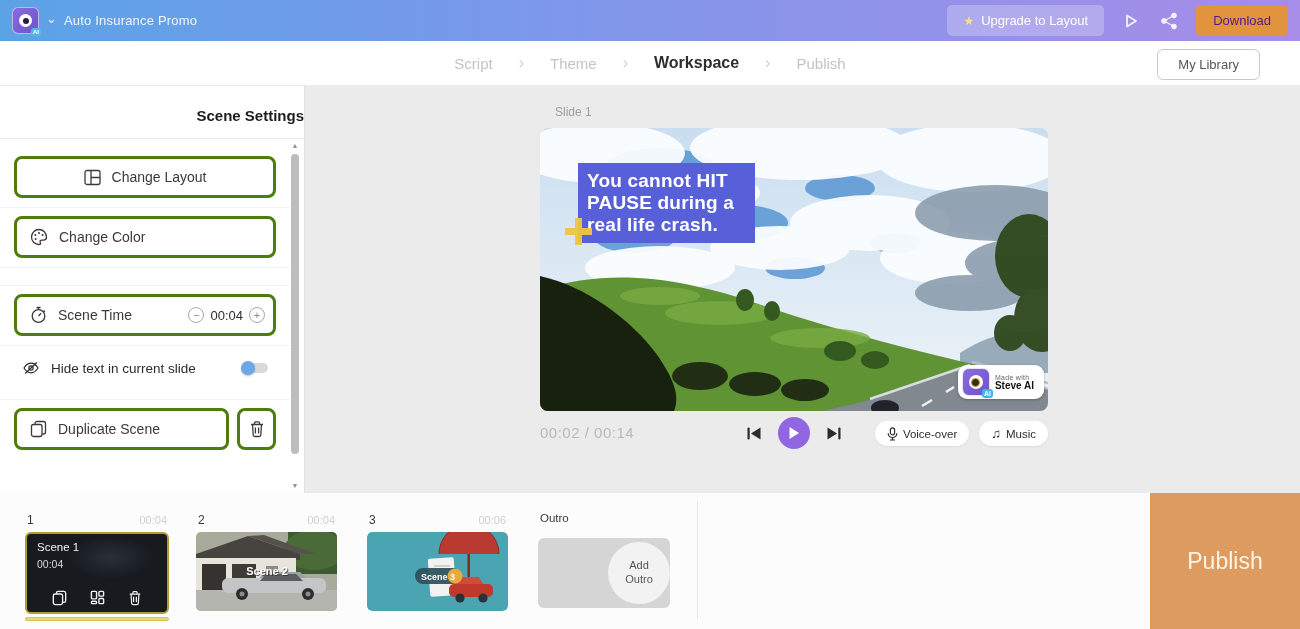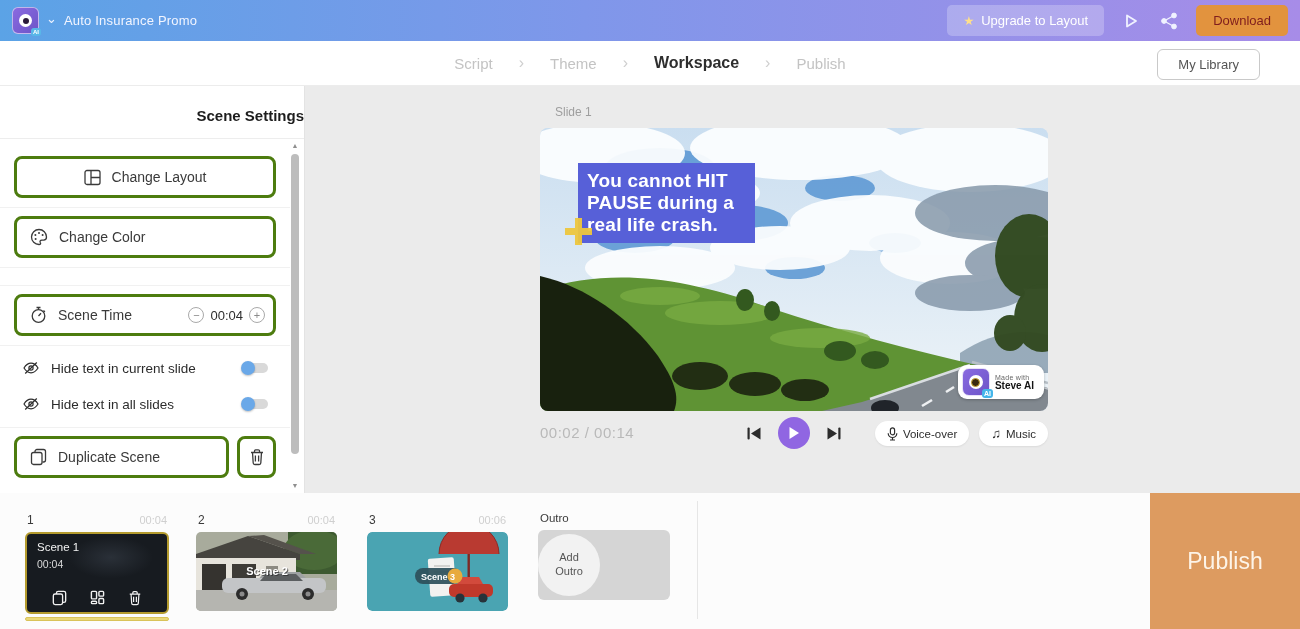--- a/index.html
+++ b/index.html
@@ -18,21 +18,21 @@
   .logo-lens::after { content:""; width:6px; height:6px; border-radius:50%; background:#2b1a3a; }
   .logo-ai { position:absolute; right:-3px; bottom:-3px; background:#59b7e8; color:#fff; font-size:6px; font-weight:bold;
     border-radius:3px; padding:1px 2px; line-height:1; }
   .tb-chev { color:#eef3ff; font-size:13px; line-height:1; cursor:pointer; transform:translateY(-2px); }
   .proj-title { color:#f2f5ff; font-size:13px; letter-spacing:.2px; }
   .topbar-right { display:flex; align-items:center; gap:16px; }
   .upgrade-btn { display:flex; align-items:center; gap:7px; background:rgba(255,255,255,.24);
     border:none; border-radius:5px; padding:8px 16px; color:#fff; font-size:13px; cursor:pointer; font-family:inherit; }
   .star { color:#ffe08a; font-size:12px; }
   .tb-icon { width:22px; height:22px; display:flex; align-items:center; justify-content:center; cursor:pointer; }
-  .download-btn { background:#e2933e; color:#7f1d1d; border:none; border-radius:5px; padding:8px 17px;
+  .download-btn { background:#e2933e; color:#4c1d95; border:none; border-radius:5px; padding:8px 17px;
     font-size:13px; cursor:pointer; font-family:inherit; }
 
   
   .stepnav { position:absolute; left:0; top:41px; width:1300px; height:45px; background:#fff;
     border-bottom:1px solid #ececec; display:flex; align-items:center; justify-content:center; }
   .steps { display:flex; align-items:center; gap:26px; }
   .step { font-size:15px; color:#c3c3c3; cursor:pointer; }
   .step.active { color:#2e2e2e; font-weight:bold; font-size:16px; }
   .step-sep { color:#cfcfcf; font-size:16px; }
   .mylib-btn { position:absolute; right:40px; top:8px; background:#fff; border:1px solid #c9c9c9; border-radius:6px;
@@ -112,22 +112,22 @@
   .scene-dur { font-size:11px; color:#cfcfcf; }
   .sc-thumb { position:relative; margin-top:5px; width:141px; height:79px; border-radius:5px; overflow:hidden; cursor:pointer; }
   .sc1 .sc-thumb { width:144px; height:82px; border:2px solid #b49b2e; border-radius:6px;
     background:radial-gradient(70px 35px at 60% 30%, #2a3038 0%, #171b20 60%), #14171b; }
   .sc1-label { position:absolute; left:10px; top:7px; color:#f2f2f2; font-size:11.5px; }
   .sc1-dur { position:absolute; left:10px; top:24px; color:#dadada; font-size:10.5px; }
   .sc1-icons { position:absolute; left:0; right:0; bottom:6px; display:flex; justify-content:space-around; padding:0 14px; }
   .sc1-icons svg { cursor:pointer; }
   .sel-bar { width:144px; height:4px; background:#ead879; border:1px solid #d9c35a; border-radius:2px; margin-top:3px; }
   .outro-label { font-size:11.5px; color:#3a3a3a; margin-top:19px; padding-left:2px; }
-  .outro-thumb { margin-top:6px; width:132px; height:70px; border-radius:6px; background:#d5d5d5;
-    display:flex; align-items:center; justify-content:flex-start; cursor:pointer; }
+  .outro-thumb { margin-top:14px; width:132px; height:70px; border-radius:6px; background:#d5d5d5;
+    display:flex; align-items:center; justify-content:flex-end; cursor:pointer; }
   .outro-circle { width:62px; height:62px; border-radius:50%; background:#f2f2f2; display:flex; align-items:center;
     justify-content:center; text-align:center; font-size:11px; color:#555; line-height:1.25; padding:10px; }
   .tl-divider { position:absolute; left:697px; top:8px; height:118px; border-left:1px solid #e6e6e6; }
   .publish-block { position:absolute; right:0; top:0; width:150px; height:136px; background:#dd9b60; border:none;
     color:#fdf4e8; font-size:23px; font-family:inherit; cursor:pointer; display:flex; align-items:center; justify-content:center; }
 </style>
 </head>
 <body>
 
 <div class="app">
@@ -225,31 +225,20 @@
             <path d="M2 8 C4 4.8 6.4 3.2 9 3.2 C11.6 3.2 14 4.8 16 8 C14 11.2 11.6 12.8 9 12.8 C6.4 12.8 4 11.2 2 8 Z" fill="none" stroke="#2c2c2c" stroke-width="1.2"></path>
             <circle cx="9" cy="8" r="2.1" fill="none" stroke="#2c2c2c" stroke-width="1.2"></circle>
             <path d="M3.2 13.5 L14.8 2.5" stroke="#2c2c2c" stroke-width="1.2"></path>
           </svg>
           <span>Hide text in current slide</span>
           <span class="toggle">
               <span class="knob"></span>
             </span>
         </div>
         <div style="height:8px"></div>
-        <div class="sb-toggle-row">
-          <svg width="18" height="16" viewBox="0 0 18 16">
-            <path d="M2 8 C4 4.8 6.4 3.2 9 3.2 C11.6 3.2 14 4.8 16 8 C14 11.2 11.6 12.8 9 12.8 C6.4 12.8 4 11.2 2 8 Z" fill="none" stroke="#2c2c2c" stroke-width="1.2"></path>
-            <circle cx="9" cy="8" r="2.1" fill="none" stroke="#2c2c2c" stroke-width="1.2"></circle>
-            <path d="M3.2 13.5 L14.8 2.5" stroke="#2c2c2c" stroke-width="1.2"></path>
-          </svg>
-          <span>Hide text in all slides</span>
-          <span class="toggle">
-              <span class="knob"></span>
-            </span>
-        </div>
         <div class="sb-gap"></div>
 
         <div class="dup-row">
           <div class="sb-card">
             <svg width="17" height="18" viewBox="0 0 17 18">
               <rect x="1.5" y="4.5" width="10.5" height="12" rx="2" fill="none" stroke="#3a3a3a" stroke-width="1.3"></rect>
               <path d="M5 4.5 V3.5 a2 2 0 0 1 2-2 h6.5 a2 2 0 0 1 2 2 V12 a2 2 0 0 1-2 2 h-1" fill="none" stroke="#3a3a3a" stroke-width="1.3"></path>
             </svg>
             <span>Duplicate Scene</span>
           </div>

